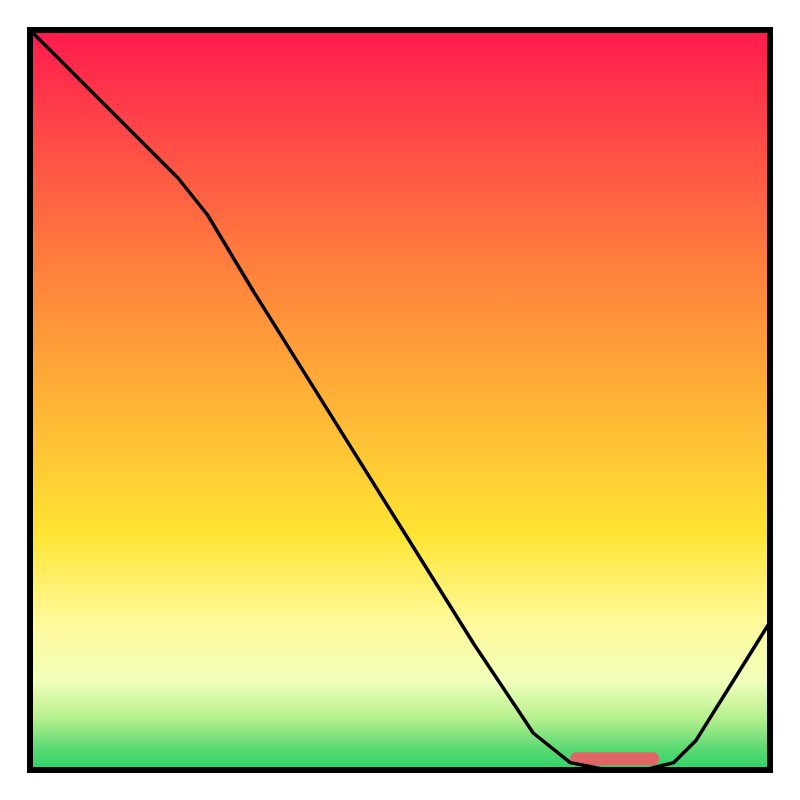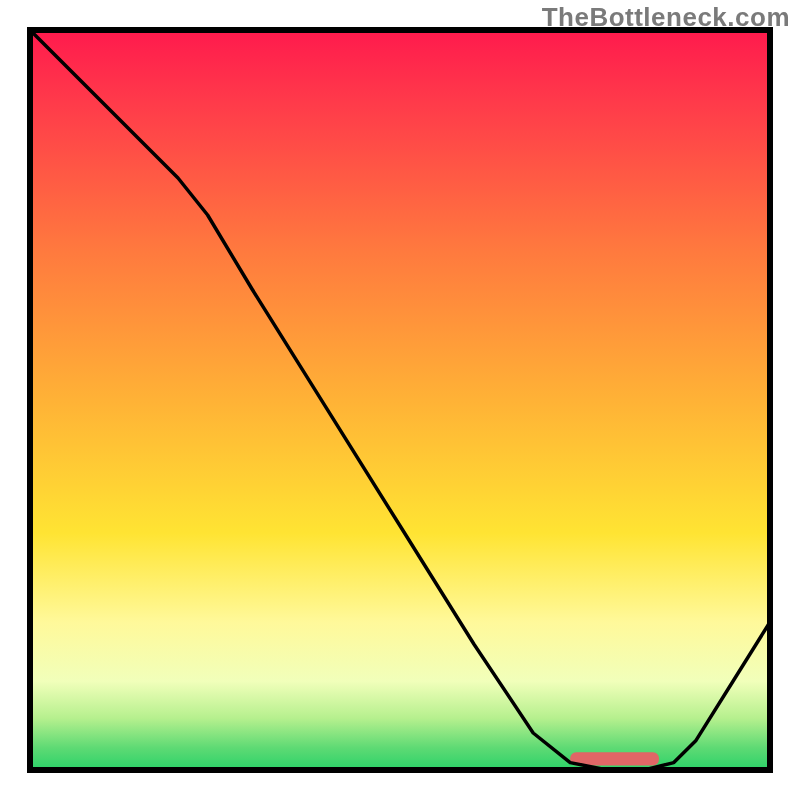--- a/index.html
+++ b/index.html
@@ -52,14 +52,13 @@
 
     <rect id="bg-rect" fill="url(#bg-grad)" x="30" y="30" width="740" height="740"></rect>
 
     <rect id="marker-rect" rx="6" ry="6" x="570.1999999999999" y="752.24" width="88.80000000000007" height="13.319999999999999" fill="#e06666"></rect>
 
     <path id="curve-path" fill="none" stroke-linecap="round" stroke-linejoin="round" d="M 30.0 30.0 L 67.0 67.0 L 104.0 104.0 L 141.0 141.0 L 178.0 178.0 L 207.6 215.0 L 252.0 289.0 L 326.0 407.4 L 400.0 525.8 L 474.0 644.2 L 533.2 733.0 L 570.2 762.6 L 607.2 770.0 L 644.2 770.0 L 673.8 762.6 L 696.0 740.4 L 733.0 681.2 L 770.0 622.0" stroke="#000000" stroke-width="3.5"></path>
 
     <rect id="frame-rect" fill="none" x="30" y="30" width="740" height="740" stroke="#000000" stroke-width="6"></rect>
   </svg>
 
-  <div class="watermark">TheBottleneck.com</div>
 </div>
 
 </body></html>

